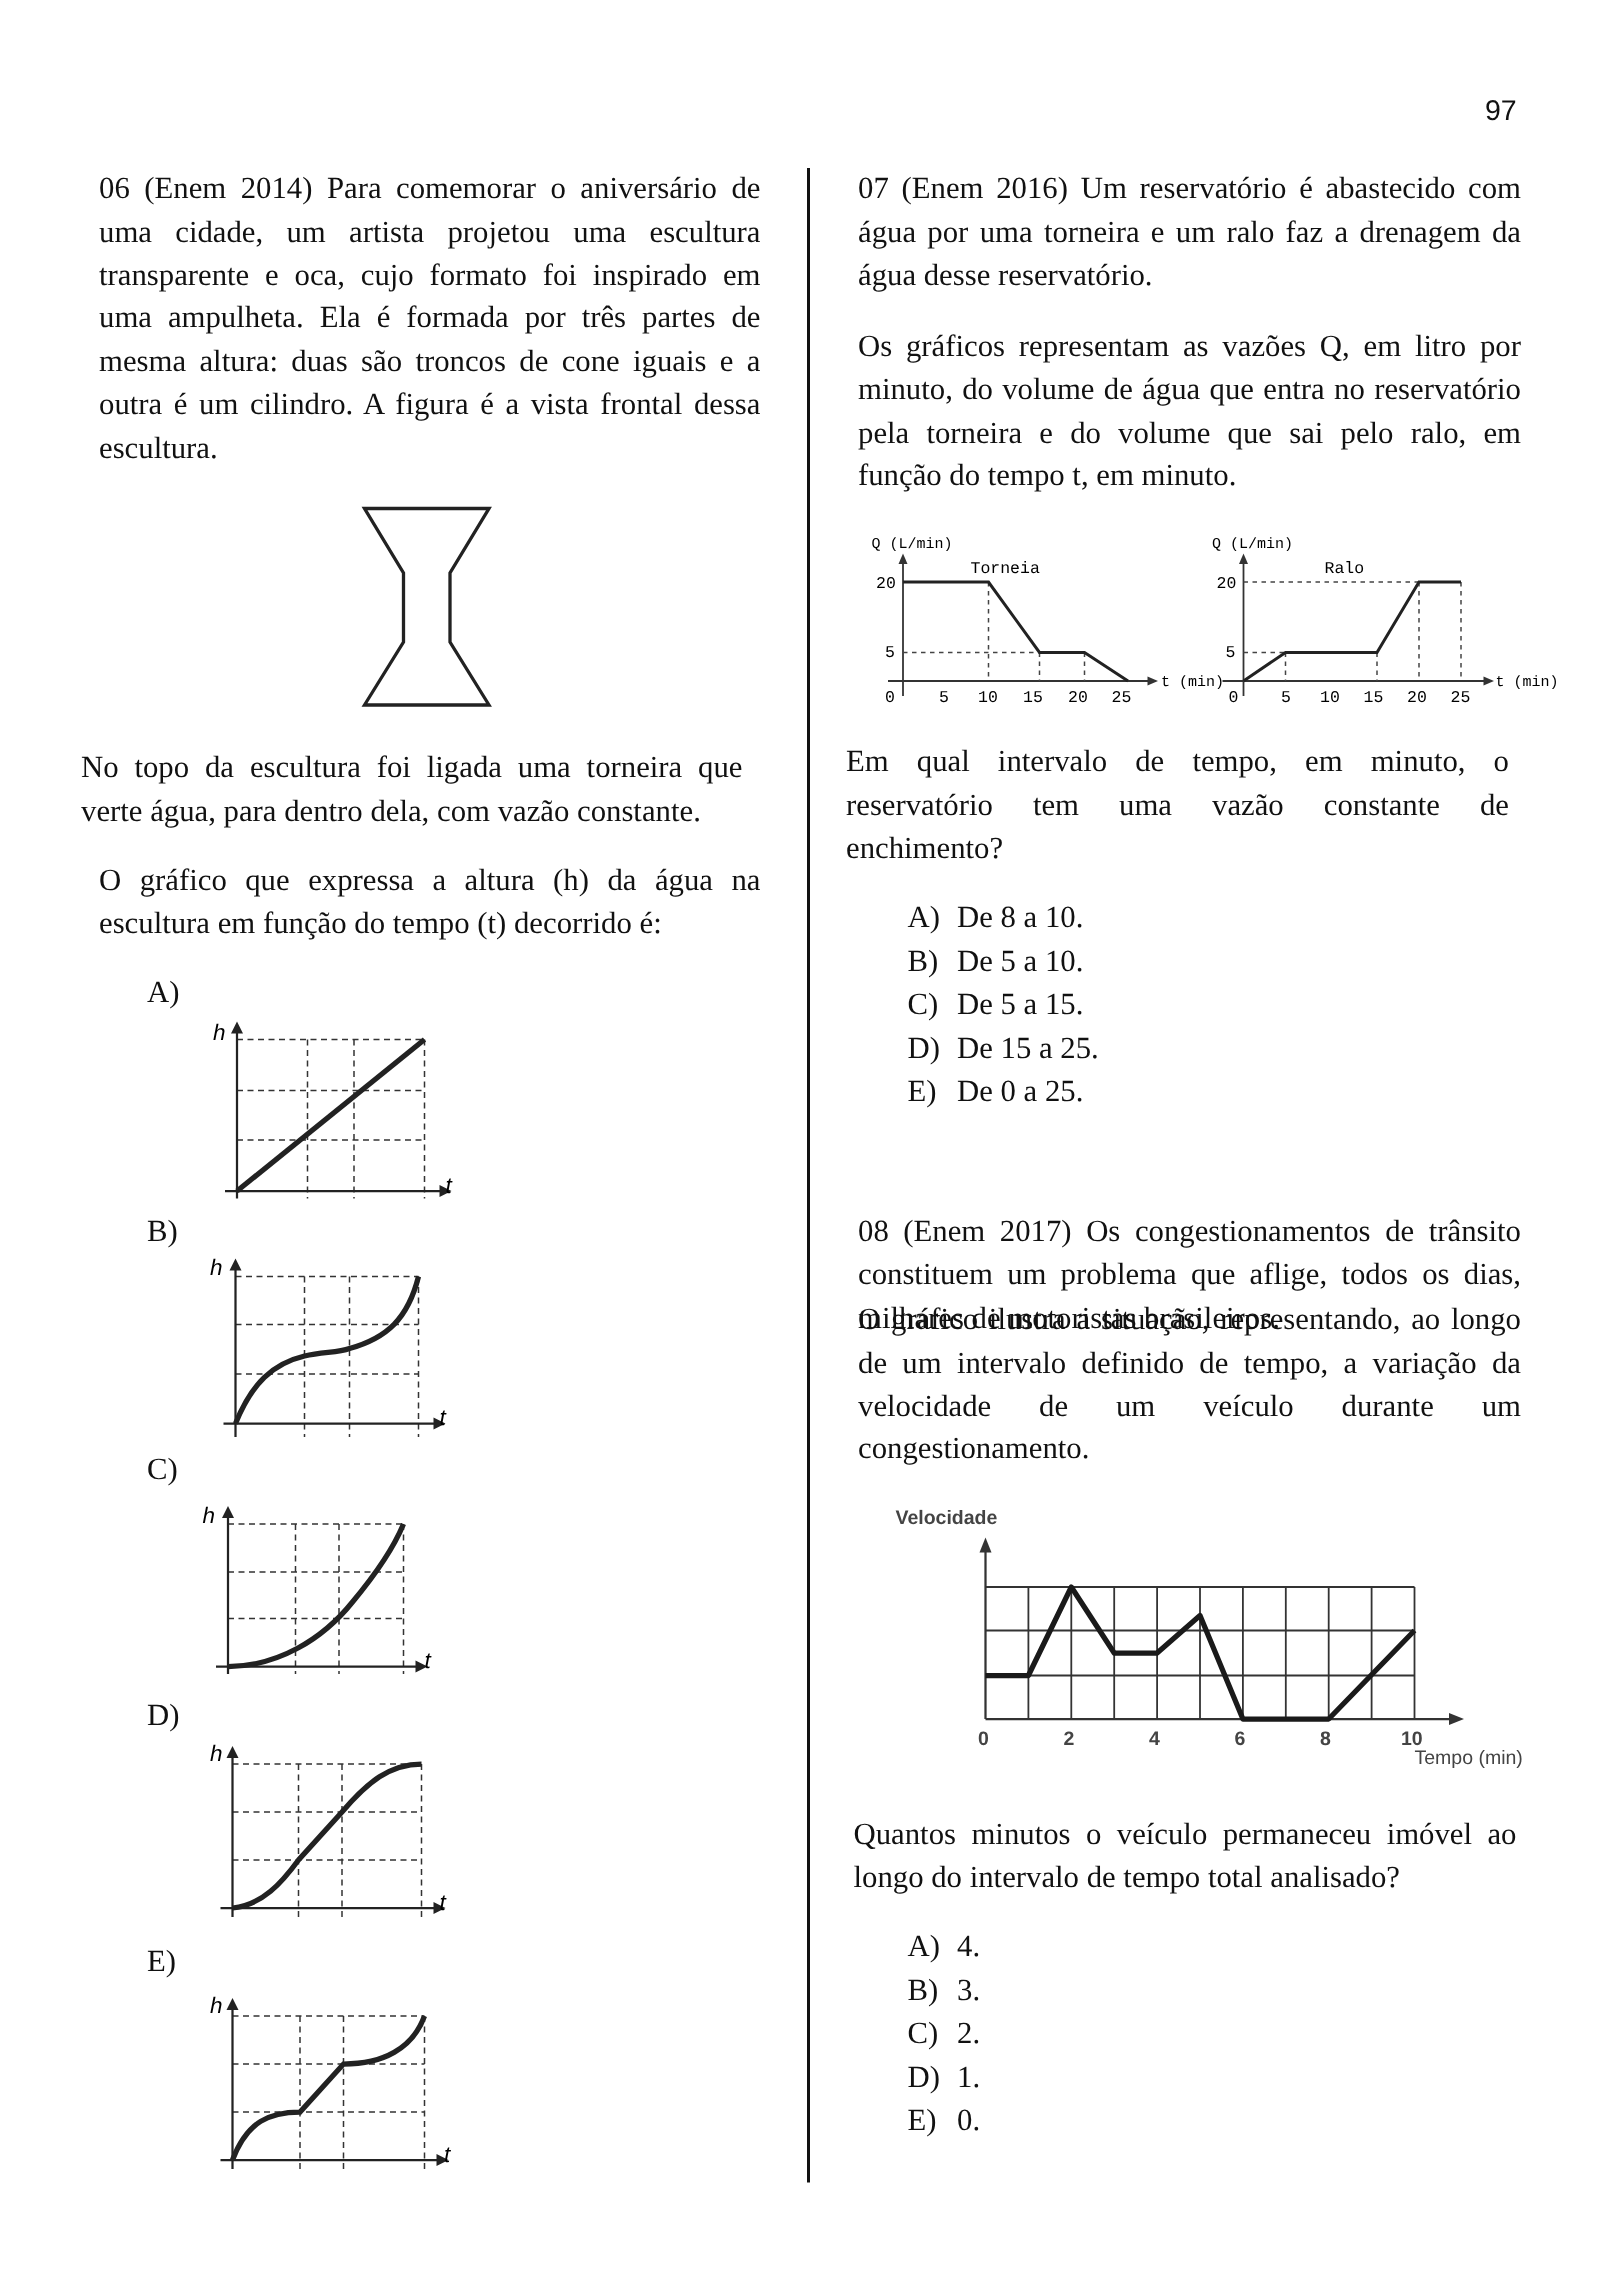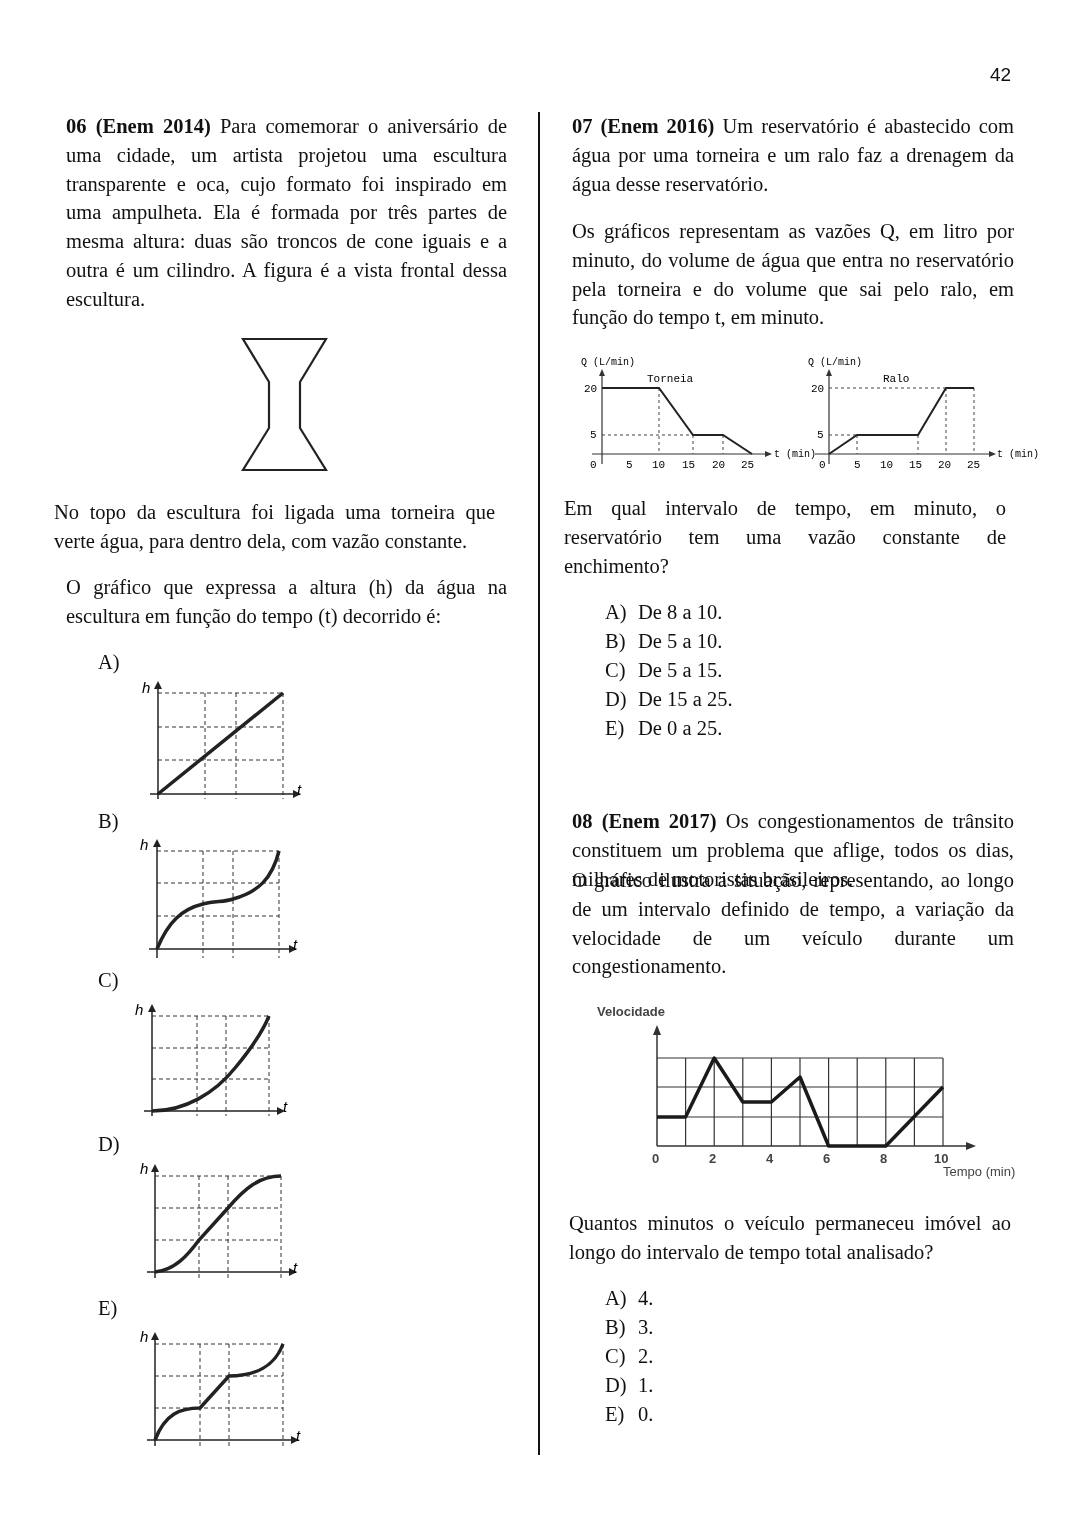--- a/index.html
+++ b/index.html
@@ -3,32 +3,32 @@
 <meta charset="utf-8">
 <style>
   html, body { margin:0; padding:0; background:#ffffff; }
   body { width:1080px; height:1527px; position:relative; overflow:hidden; color:#111; }
   .serif { font-family: "Liberation Serif", "DejaVu Serif", serif; }
   .sans { font-family: "Liberation Sans", "DejaVu Sans", sans-serif; }
   .page-number { position:absolute; left:990px; top:64px; font-size:19px; }
   .divider { position:absolute; left:538px; top:112px; width:2px; height:1343px; background:#111; }
   .col { position:absolute; }
   .para { font-size:20.5px; line-height:28.8px; text-align:justify; margin:0; }
-  .para b { font-weight:bold; }
+  .para b { font-weight:normal; }
   .opt-list { list-style:none; margin:0; padding:0; font-size:20.5px; line-height:29px; }
   .opt-list li { display:flex; }
   .opt-letter { width:33px; }
   .graph-label { position:absolute; font-size:20.5px; }
   svg { position:absolute; overflow:visible; }
   .mono { font-family: "Liberation Mono", "DejaVu Sans Mono", monospace; }
 </style>
 </head>
 <body>
 
-<div class="page-number sans">42</div>
+<div class="page-number sans">97</div>
 <div class="divider"></div>
 
 <div class="col serif" style="left:66px; top:112px; width:441px;">
   <p class="para"><b>06 (Enem 2014)</b><span> Para comemorar o aniversário de uma cidade, um artista projetou uma escultura transparente e oca, cujo formato foi inspirado em uma ampulheta. Ela é formada por três partes de mesma altura: duas são troncos de cone iguais e a outra é um cilindro. A figura é a vista frontal dessa escultura.</span></p>
 </div>
 
 <svg style="left:240px; top:335px;" width="92" height="140">
   <polygon points="3,4 86,4 60,47 60,93 86,135 3,135 29,93 29,47" fill="none" stroke="#222" stroke-width="2.2"></polygon>
 </svg>
 

